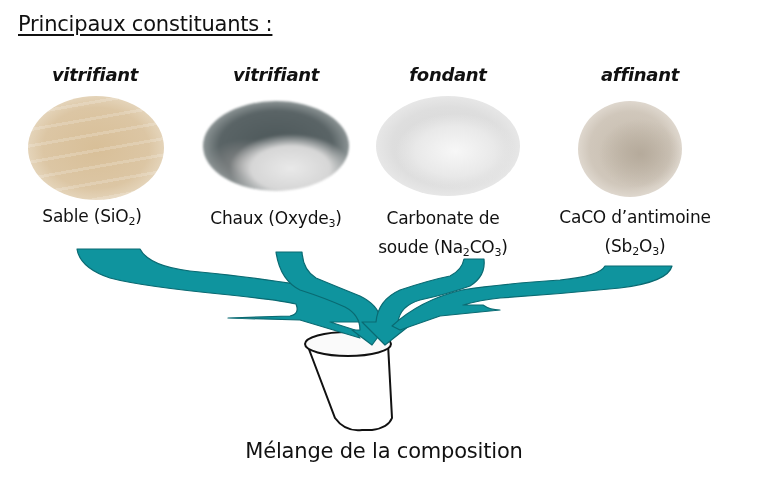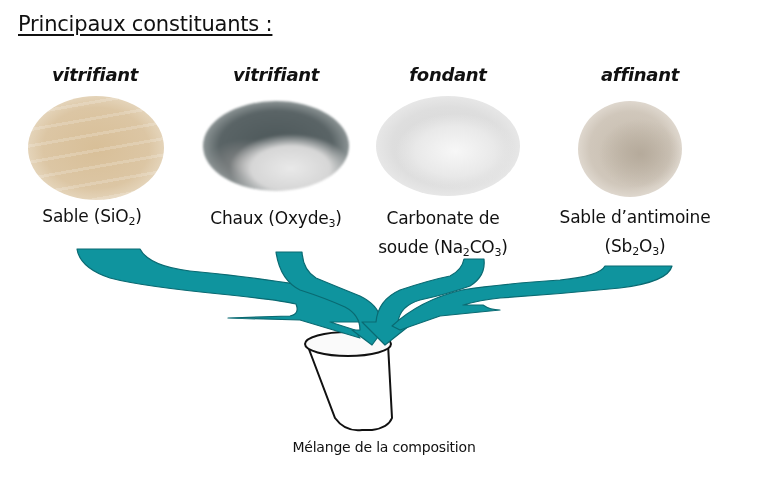--- a/index.html
+++ b/index.html
@@ -7,21 +7,21 @@
          font-family: "DejaVu Sans", "Liberation Sans", sans-serif; color: #111; }
   .abs { position: absolute; }
   .title { left: 18px; top: 12px; font-size: 21px; text-decoration: underline;
            text-underline-offset: 3px; white-space: nowrap; letter-spacing: -0.2px; }
   .role { top: 64px; font-size: 18px; font-weight: bold; font-style: italic;
           transform: translateX(-50%); white-space: nowrap; letter-spacing: -0.3px; }
   .name { font-size: 17px; text-align: center; transform: translateX(-50%);
           white-space: nowrap; line-height: 29px; letter-spacing: -0.2px; }
   .name sub { font-size: 11px; vertical-align: -3px; line-height: 0; }
   .photo { border-radius: 50%; }
-  .caption { font-size: 14px; transform: translateX(-50%); white-space: nowrap; letter-spacing: -0.2px; }
+  .caption { font-size: 21px; transform: translateX(-50%); white-space: nowrap; letter-spacing: -0.2px; }
   svg.diagram { position: absolute; left: 0; top: 0; }
 </style>
 </head>
 <body>
 
 <div class="abs title">Principaux constituants :</div>
 
 <div class="abs role" style="left:95px;">vitrifiant</div>
 <div class="abs role" style="left:276px;">vitrifiant</div>
 <div class="abs role" style="left:448px;">fondant</div>
@@ -59,21 +59,21 @@
 <div class="abs name" style="left:276px; top:204px;">
   <span>Chaux (Oxyde</span><sub>3</sub><span>)</span>
 </div>
 
 <div class="abs name" style="left:443px; top:176px;margin-top:28px;">
   <div>Carbonate de</div>
   <div><span>soude (Na</span><sub>2</sub><span>CO</span><sub>3</sub><span>)</span></div>
 </div>
 
 <div class="abs name" style="left:635px; top:203px;">
-  <div>Sable d’antimoine</div>
+  <div>CaCO d’antimoine</div>
   <div><span>(Sb</span><sub>2</sub><span>O</span><sub>3</sub><span>)</span></div>
 </div>
 
 <svg class="diagram" width="761" height="490" viewBox="0 0 761 490">
 
   <g>
     <path d="M307 344 L335 418 Q345 432 362 430 L372 430 Q388 428 392 418 L388 344 Z" fill="#ffffff" stroke="#111" stroke-width="2"></path>
     <ellipse cx="348" cy="344" rx="43" ry="12" fill="#fafafa" stroke="#111" stroke-width="2"></ellipse>
   </g>
 

